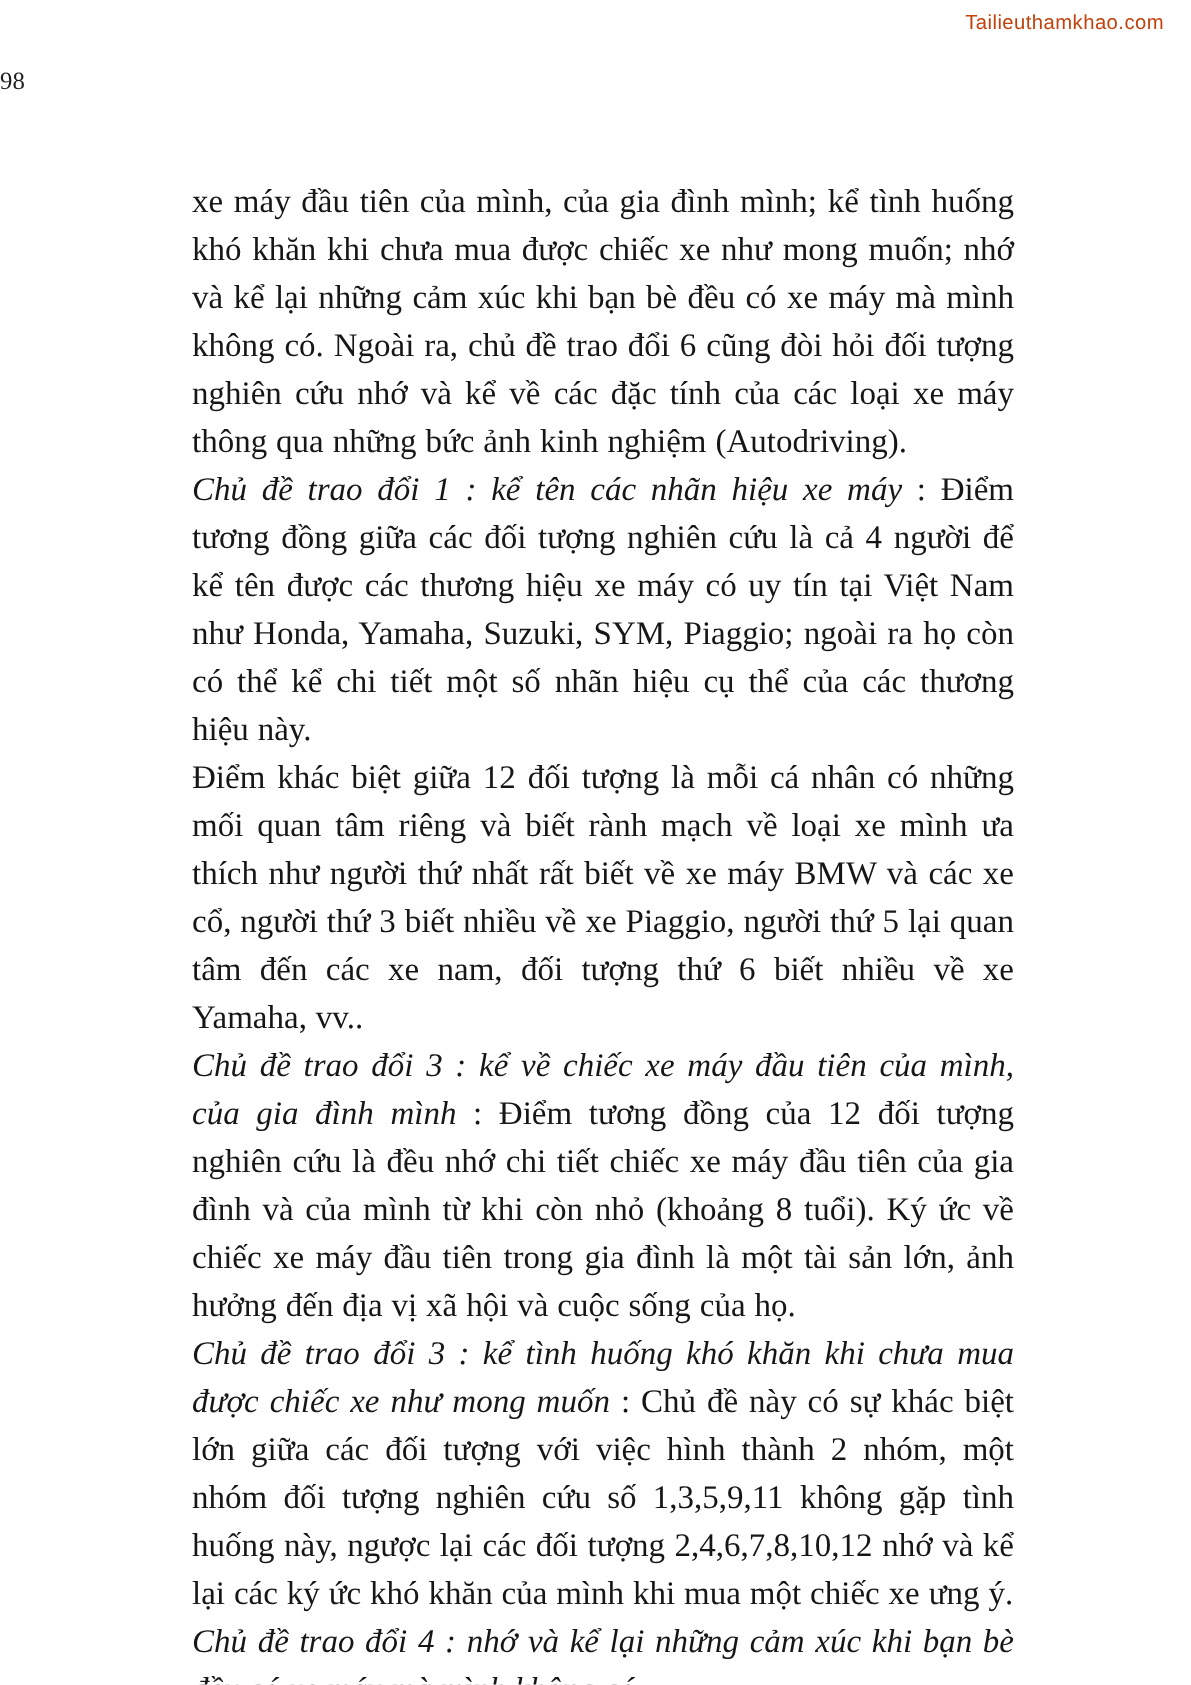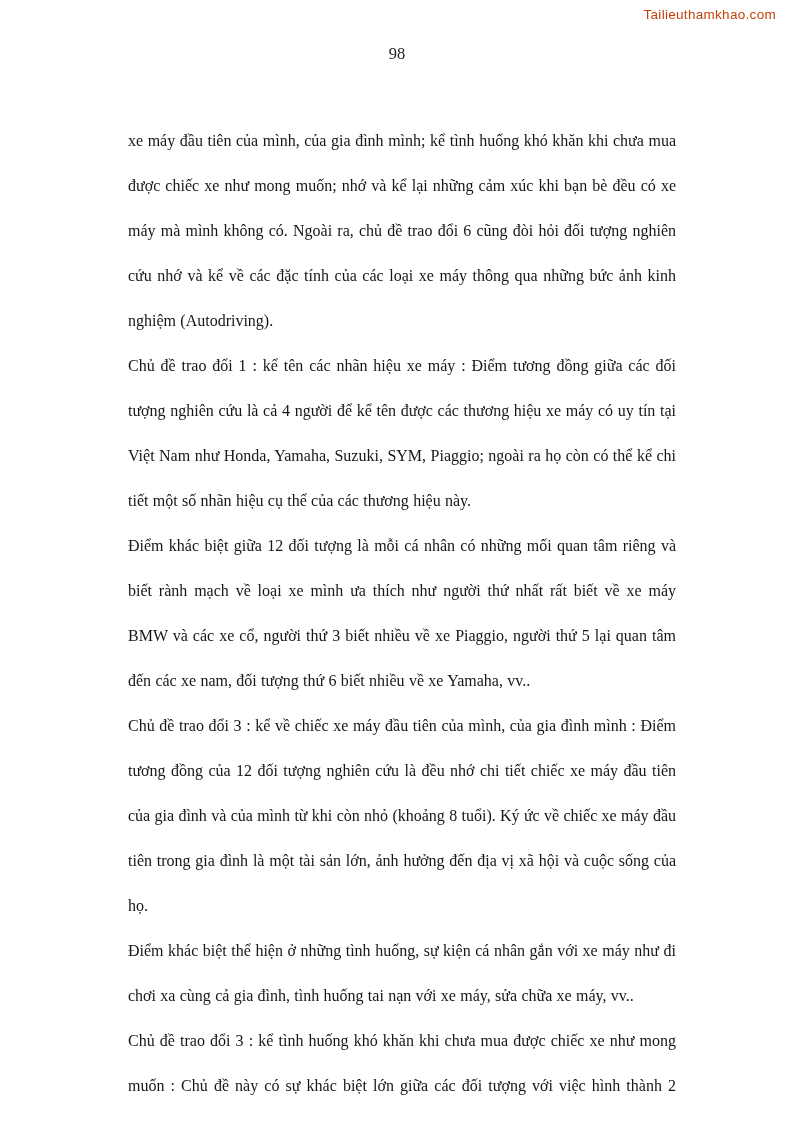--- a/index.html
+++ b/index.html
@@ -29,41 +29,42 @@
     font-size: 13.5px;
     letter-spacing: 0.3px;
     color: #c2410c;
     user-select: none;
   }
   .page-number {
     position: absolute;
     top: 44px;
     left: 0;
     width: 794px;
-    text-align: center;
+    text-align: left;
     font-size: 16.5px;
     color: #1d1d1d;
   }
   .content {
     position: absolute;
     top: 118px;
     left: 128px;
     width: 548px;
   }
   p.para {
     margin: 0;
     text-align: justify;
     text-justify: inter-word;
-    font-size: 16px;
-    line-height: 45px;
+    font-size: 22px;
+    line-height: 32px;
     text-indent: 0;
     color: #161616;
     -webkit-font-smoothing: none;
   }
   .it {
+    font-style: italic;
   }
   
   .content p {
     word-spacing: 0.02em;
   }
 </style>
 </head>
 <body>
 
 <div class="page">
@@ -83,23 +84,20 @@
     </p>
 
     <p class="para">
       <span class="it"></span><span>Điểm khác biệt giữa 12 đối tượng là mỗi cá nhân có những mối quan tâm riêng và biết rành mạch về loại xe mình ưa thích như người thứ nhất rất biết về xe máy BMW và các xe cổ, người thứ 3 biết nhiều về xe Piaggio, người thứ 5 lại quan tâm đến các xe nam, đối tượng thứ 6 biết nhiều về xe Yamaha, vv..</span>
     </p>
 
     <p class="para">
       <span class="it">Chủ đề trao đổi 3 : kể về chiếc xe máy đầu tiên của mình, của gia đình mình</span><span> : Điểm tương đồng của 12 đối tượng nghiên cứu là đều nhớ chi tiết chiếc xe máy đầu tiên của gia đình và của mình từ khi còn nhỏ (khoảng 8 tuổi). Ký ức về chiếc xe máy đầu tiên trong gia đình là một tài sản lớn, ảnh hưởng đến địa vị xã hội và cuộc sống của họ.</span>
     </p>
 
-    <p class="para">
-      <span class="it"></span><span>Điểm khác biệt thể hiện ở những tình huống, sự kiện cá nhân gắn với xe máy như đi chơi xa cùng cả gia đình, tình huống tai nạn với xe máy, sửa chữa xe máy, vv..</span>
-    </p>
 
     <p class="para">
       <span class="it">Chủ đề trao đổi 3 : kể tình huống khó khăn khi chưa mua được chiếc xe như mong muốn</span><span> : Chủ đề này có sự khác biệt lớn giữa các đối tượng với việc hình thành 2 nhóm, một nhóm đối tượng nghiên cứu số 1,3,5,9,11 không gặp tình huống này, ngược lại các đối tượng 2,4,6,7,8,10,12 nhớ và kể lại các ký ức khó khăn của mình khi  mua một chiếc xe ưng ý.</span>
     </p>
 
     <p class="para">
       <span class="it">Chủ đề trao đổi 4 : nhớ và kể lại những cảm xúc khi bạn bè đều có xe máy mà mình không có</span>
     </p>
 
   </div>

